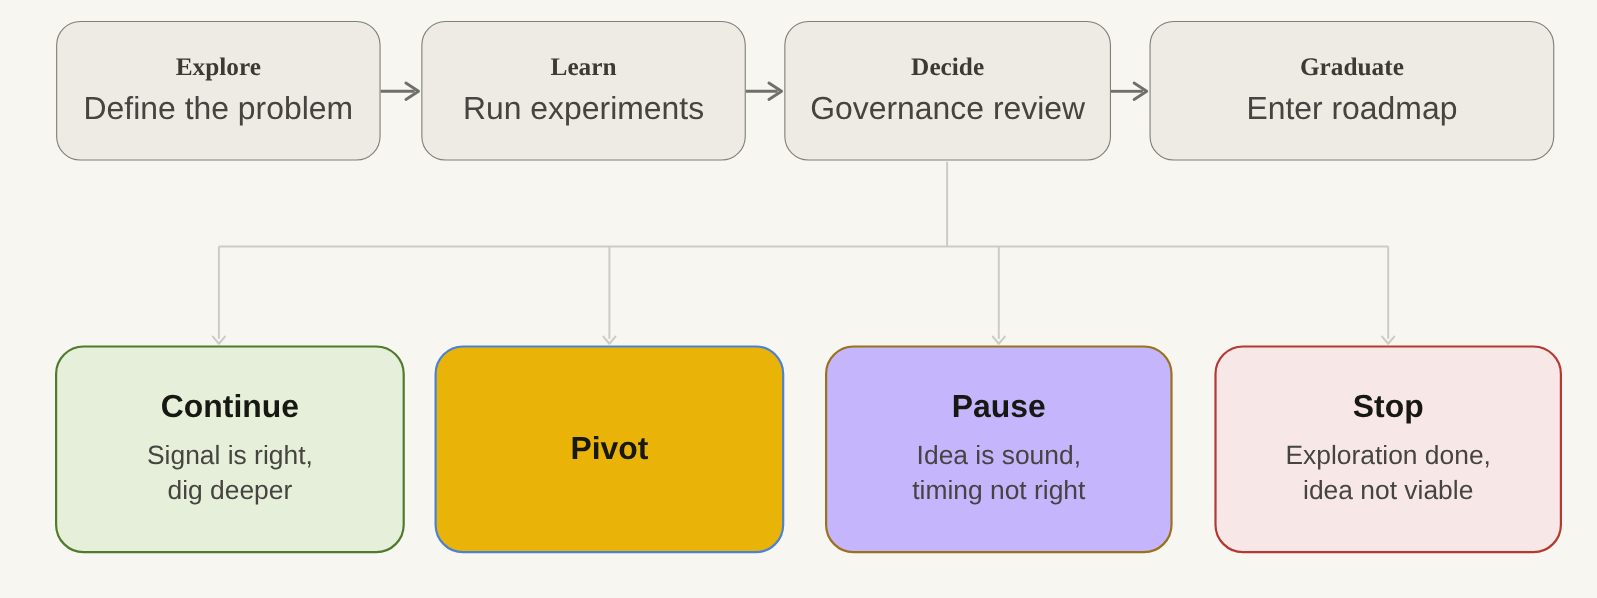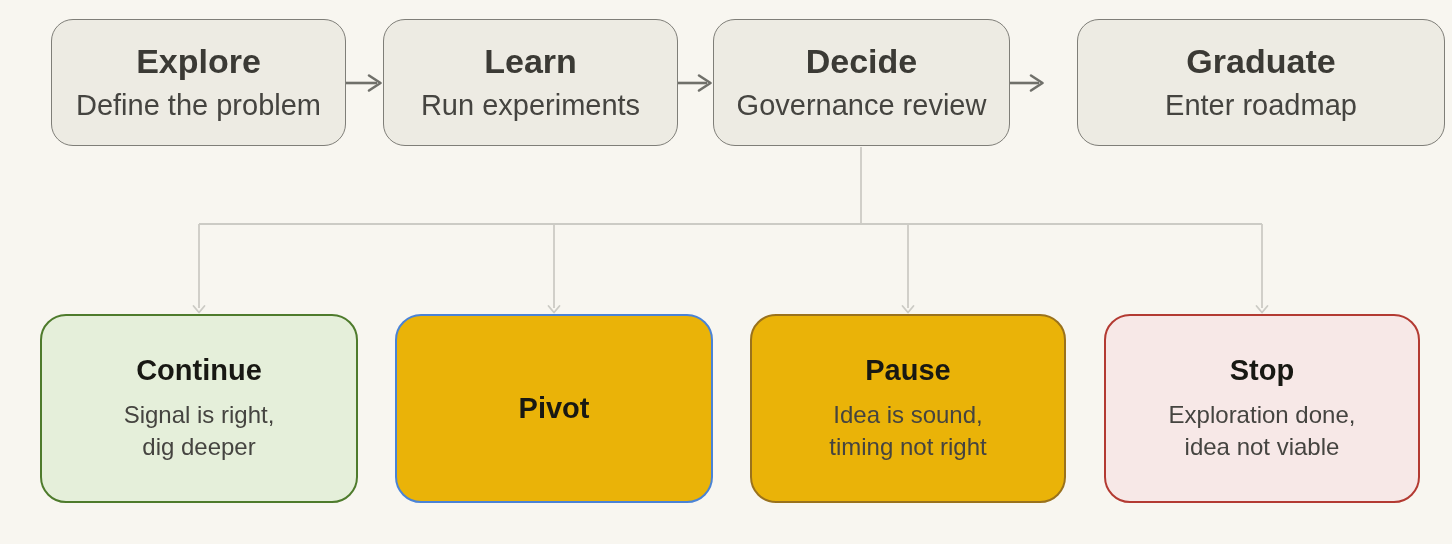--- a/index.html
+++ b/index.html
@@ -53,24 +53,25 @@
     justify-content: center;
     text-align: center;
   }
   .stage-box {
     background: var(--stage-fill, #edebe3);
     border: 1.5px solid var(--stage-border, #7f7e78);
     border-radius: 22px;
     gap: 7px;
   }
   .stage-box .title {
-    font-size: 34px;
+    font-size: 23px;
     font-weight: 700;
     color: var(--title, #3b3a35);
     line-height: 1.15;
+    font-family: Liberation Serif, serif;
   }
   .stage-box .subtitle {
     font-size: 29px;
     color: var(--subtitle, #454440);
     line-height: 1.2;
   }
   .outcome-box {
     border-style: solid;
     border-width: 2px;
     border-radius: 26px;
@@ -85,22 +86,22 @@
   .outcome-box .subtitle {
     font-size: 24px;
     color: var(--subtitle, #454440);
     line-height: 1.33;
     white-space: pre-line;
   }
   
   .pos-explore  { left: 51px;   top: 19px;  width: 295px; height: 127px; }
   .pos-learn    { left: 383px;  top: 19px;  width: 295px; height: 127px; }
   .pos-decide   { left: 713px;  top: 19px;  width: 297px; height: 127px; }
-  .pos-graduate { left: 1045px; top: 19px;  width: 368px; height: 127px; margin-left: 32px; }
-  .pos-continue { left: 40px;   top: 314px; width: 318px; height: 189px; }
+  .pos-graduate { left: 1045px; top: 19px;  width: 368px; height: 127px; }
+  .pos-continue { left: 50px;   top: 314px; width: 318px; height: 189px; }
   .pos-pivot    { left: 395px;  top: 314px; width: 318px; height: 189px; }
   .pos-pause    { left: 750px;  top: 314px; width: 316px; height: 189px; }
   .pos-stop     { left: 1104px; top: 314px; width: 316px; height: 189px; }
 </style>
 </head>
 <body>
 
 <div class="canvas">
 
   <svg class="connectors" viewBox="0 0 1452 544" xmlns="http://www.w3.org/2000/svg">
@@ -150,21 +151,21 @@
   </div>
 
   <div class="node outcome-box pos-continue" style="border-color: rgb(78, 123, 44); background: rgb(229, 239, 218);">
     <div class="title">Continue</div>
     <div class="subtitle">Signal is right,
 dig deeper</div>
   </div>
   <div class="node outcome-box pos-pivot" style="border-color: rgb(74, 131, 214); background: #eab308;">
     <div class="title">Pivot</div>
   </div>
-  <div class="node outcome-box pos-pause" style="border-color: rgb(154, 114, 28); background: #eab308;">
+  <div class="node outcome-box pos-pause" style="border-color: rgb(154, 114, 28); background: #c4b5fd;">
     <div class="title">Pause</div>
     <div class="subtitle">Idea is sound,
 timing not right</div>
   </div>
   <div class="node outcome-box pos-stop" style="border-color: rgb(179, 58, 50); background: rgb(247, 232, 231);">
     <div class="title">Stop</div>
     <div class="subtitle">Exploration done,
 idea not viable</div>
   </div>
 

